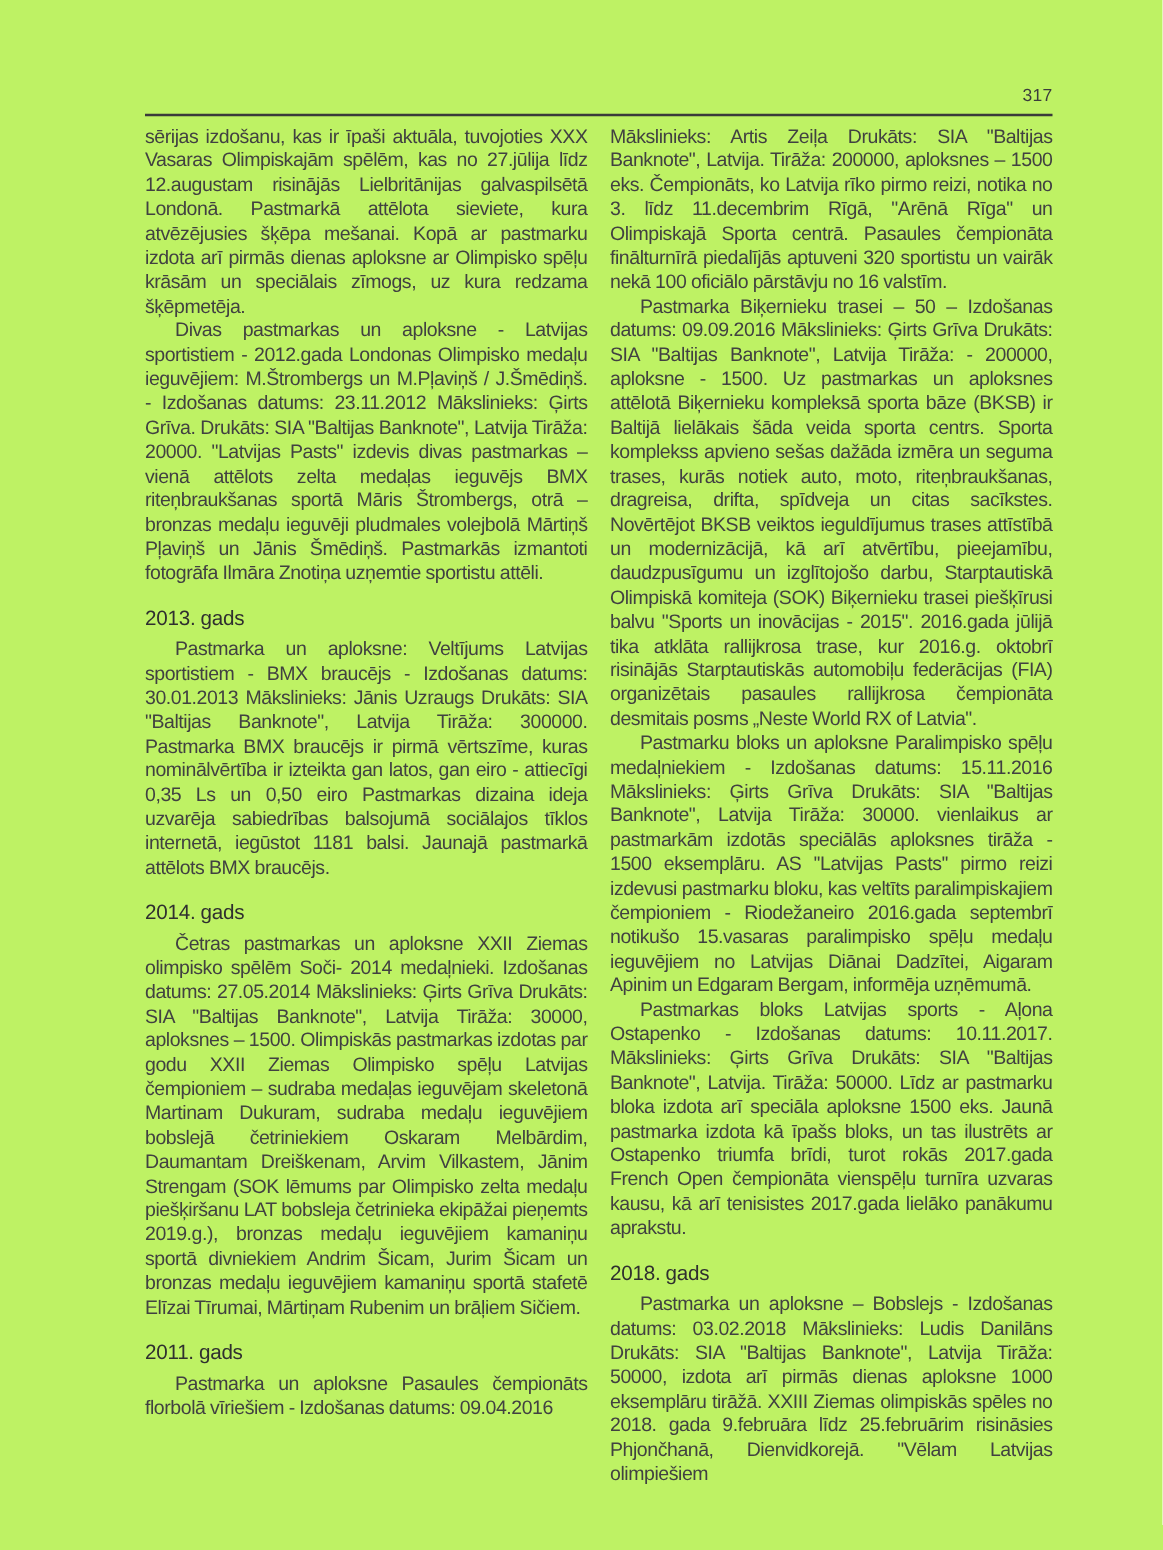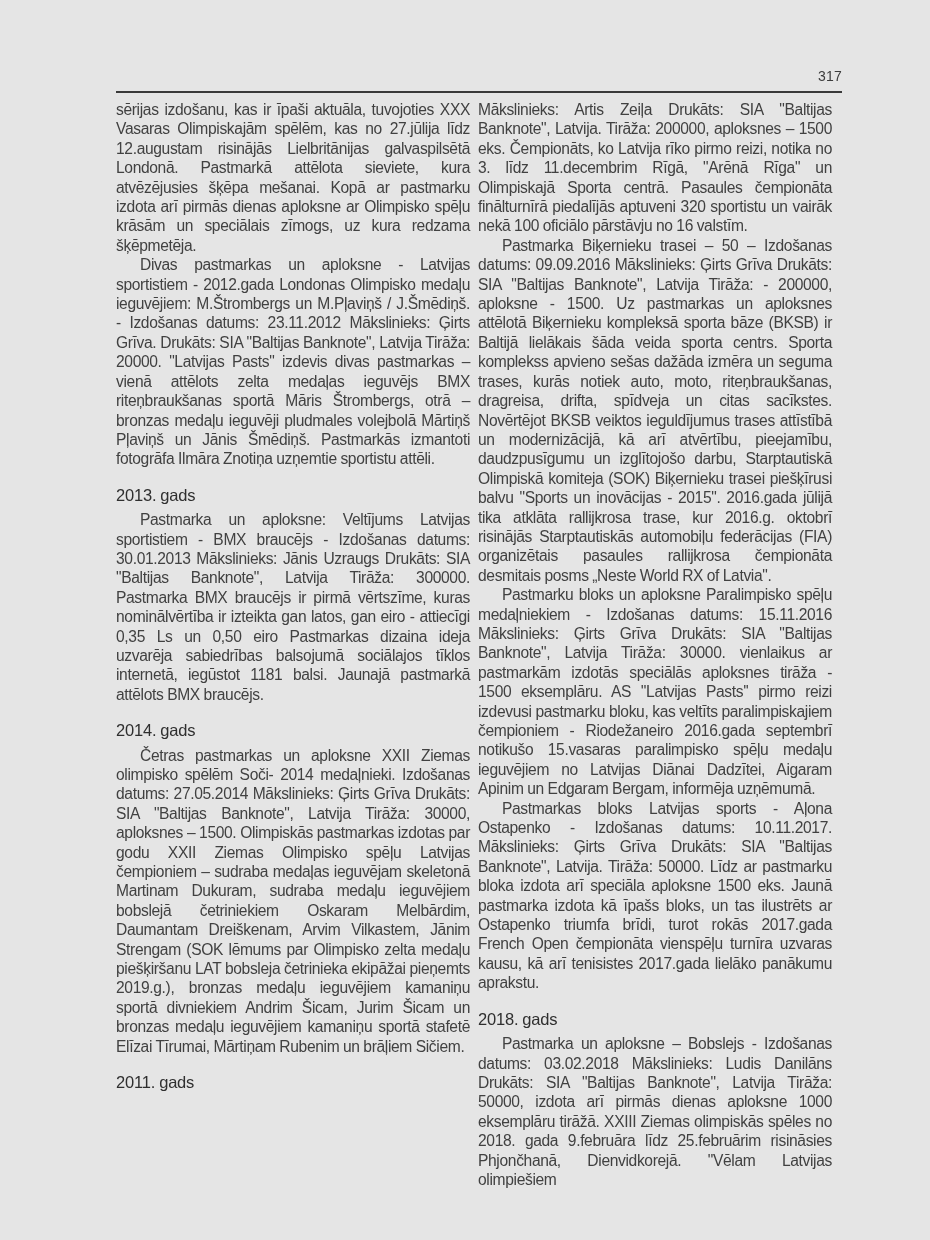--- a/index.html
+++ b/index.html
@@ -10,21 +10,21 @@
   body {
     width: 930px;
     height: 1240px;
     position: relative;
     font-family: "Liberation Sans", "DejaVu Sans", sans-serif;
     -webkit-font-smoothing: antialiased;
   }
   .page {
     position: absolute;
     inset: 0;
-    background: #e5e5e5;
+    background: #bef264;
     overflow: hidden;
     padding-left: 39px;
   }
   .page-number {
     position: absolute;
     top: 68px;
     left: 116px;
     width: 726px;
     text-align: right;
     font-size: 14px;
@@ -38,21 +38,21 @@
     width: 726px;
     height: 2px;
     background: #3a3a3a;
   }
   .columns {
     position: absolute;
     top: 100px;
     left: 116px;
     width: 726px;
     display: flex;
-    gap: 8px;
+    gap: 18px;
   }
   .col {
     width: 354px;
     flex: 0 0 354px;
     color: #414141;
     font-size: 15.6px;
     line-height: 19.4px;
     text-align: justify;
     letter-spacing: -0.35px;
     word-spacing: -0.3px;
@@ -86,20 +86,21 @@
   <div class="columns">
 
     <div class="col">
       <p class="no-indent">sērijas izdošanu, kas ir īpaši aktuāla, tuvojoties XXX Vasaras Olimpiskajām spēlēm, kas no 27.jūlija līdz 12.augustam risinājās Lielbritānijas galvaspilsētā Londonā. Pastmarkā attēlota sieviete, kura atvēzējusies šķēpa mešanai. Kopā ar pastmarku izdota arī pirmās dienas aploksne ar Olimpisko spēļu krāsām un speciālais zīmogs, uz kura redzama šķēpmetēja.</p>
       <p>Divas pastmarkas un aploksne - Latvijas sportistiem - 2012.gada Londonas Olimpisko medaļu ieguvējiem: M.Štrombergs un M.Pļaviņš / J.Šmēdiņš. - Izdošanas datums: 23.11.2012 Mākslinieks: Ģirts Grīva. Drukāts: SIA "Baltijas Banknote", Latvija Tirāža: 20000. "Latvijas Pasts" izdevis divas pastmarkas – vienā attēlots zelta medaļas ieguvējs BMX riteņbraukšanas sportā Māris Štrombergs, otrā – bronzas medaļu ieguvēji pludmales volejbolā Mārtiņš Pļaviņš un Jānis Šmēdiņš. Pastmarkās izmantoti fotogrāfa Ilmāra Znotiņa uzņemtie sportistu attēli.</p>
       <h2>2013. gads</h2>
       <p>Pastmarka un aploksne: Veltījums Latvijas sportistiem - BMX braucējs - Izdošanas datums: 30.01.2013 Mākslinieks: Jānis Uzraugs Drukāts: SIA "Baltijas Banknote", Latvija Tirāža: 300000.  Pastmarka BMX braucējs ir pirmā vērtszīme, kuras nominālvērtība ir izteikta gan latos, gan eiro - attiecīgi 0,35 Ls un 0,50 eiro Pastmarkas dizaina ideja uzvarēja sabiedrības balsojumā sociālajos tīklos internetā, iegūstot 1181 balsi. Jaunajā pastmarkā attēlots BMX braucējs.</p>
       <h2>2014. gads</h2>
       <p>Četras pastmarkas un aploksne XXII Ziemas olimpisko spēlēm Soči- 2014 medaļnieki. Izdošanas datums: 27.05.2014 Mākslinieks: Ģirts Grīva Drukāts: SIA "Baltijas Banknote", Latvija Tirāža: 30000, aploksnes – 1500. Olimpiskās pastmarkas izdotas par godu XXII Ziemas Olimpisko spēļu Latvijas čempioniem – sudraba medaļas ieguvējam skeletonā Martinam Dukuram, sudraba medaļu ieguvējiem bobslejā četriniekiem Oskaram Melbārdim, Daumantam Dreiškenam, Arvim Vilkastem, Jānim Strengam (SOK lēmums par Olimpisko zelta medaļu piešķiršanu LAT bobsleja četrinieka ekipāžai pieņemts 2019.g.), bronzas medaļu ieguvējiem kamaniņu sportā divniekiem Andrim Šicam, Jurim Šicam un bronzas medaļu ieguvējiem kamaniņu sportā stafetē Elīzai Tīrumai, Mārtiņam Rubenim un brāļiem Sičiem.</p>
       <h2>2011. gads</h2>
+      <p>Pastmarka un aploksne Pasaules čempionāts florbolā vīriešiem - Izdošanas datums: 09.04.2016</p>
     </div>
 
     <div class="col">
       <p class="no-indent">Mākslinieks: Artis Zeiļa Drukāts: SIA "Baltijas Banknote", Latvija. Tirāža: 200000, aploksnes – 1500 eks. Čempionāts, ko Latvija rīko pirmo reizi, notika no 3. līdz 11.decembrim Rīgā, "Arēnā Rīga" un Olimpiskajā Sporta centrā. Pasaules čempionāta finālturnīrā piedalījās aptuveni 320 sportistu un vairāk nekā 100 oficiālo pārstāvju no 16 valstīm.</p>
       <p>Pastmarka Biķernieku trasei – 50 – Izdošanas datums: 09.09.2016 Mākslinieks: Ģirts Grīva Drukāts: SIA "Baltijas Banknote", Latvija Tirāža: - 200000, aploksne - 1500. Uz pastmarkas un aploksnes attēlotā Biķernieku kompleksā sporta bāze (BKSB) ir Baltijā lielākais šāda veida sporta centrs. Sporta komplekss apvieno sešas dažāda izmēra un seguma trases, kurās notiek auto, moto, riteņbraukšanas, dragreisa, drifta, spīdveja un citas sacīkstes. Novērtējot BKSB veiktos ieguldījumus trases attīstībā un modernizācijā, kā arī atvērtību, pieejamību, daudzpusīgumu un izglītojošo darbu, Starptautiskā Olimpiskā komiteja (SOK)  Biķernieku trasei piešķīrusi balvu "Sports un inovācijas - 2015". 2016.gada jūlijā tika atklāta rallijkrosa trase, kur 2016.g. oktobrī risinājās Starptautiskās automobiļu federācijas (FIA) organizētais pasaules rallijkrosa čempionāta desmitais posms „Neste World RX of Latvia".</p>
       <p>Pastmarku bloks un aploksne Paralimpisko spēļu medaļniekiem - Izdošanas datums: 15.11.2016 Mākslinieks: Ģirts Grīva Drukāts: SIA "Baltijas Banknote", Latvija Tirāža: 30000. vienlaikus ar pastmarkām izdotās speciālās aploksnes tirāža - 1500 eksemplāru. AS ''Latvijas Pasts'' pirmo reizi izdevusi pastmarku bloku, kas veltīts paralimpiskajiem čempioniem - Riodežaneiro 2016.gada septembrī notikušo 15.vasaras paralimpisko spēļu medaļu ieguvējiem no Latvijas Diānai Dadzītei, Aigaram Apinim un Edgaram Bergam, informēja uzņēmumā.</p>
       <p>Pastmarkas bloks Latvijas sports - Aļona Ostapenko - Izdošanas datums: 10.11.2017. Mākslinieks: Ģirts Grīva Drukāts: SIA "Baltijas Banknote", Latvija. Tirāža: 50000. Līdz ar pastmarku bloka izdota arī speciāla aploksne 1500 eks. Jaunā pastmarka izdota kā īpašs bloks, un tas ilustrēts ar Ostapenko triumfa brīdi, turot rokās 2017.gada French Open čempionāta vienspēļu turnīra uzvaras kausu, kā arī tenisistes 2017.gada lielāko panākumu aprakstu.</p>
       <h2>2018. gads</h2>
       <p>Pastmarka un aploksne – Bobslejs - Izdošanas datums: 03.02.2018 Mākslinieks: Ludis Danilāns Drukāts: SIA "Baltijas Banknote", Latvija Tirāža: 50000, izdota arī pirmās dienas aploksne 1000 eksemplāru tirāžā. XXIII Ziemas olimpiskās spēles no 2018. gada 9.februāra līdz 25.februārim risināsies Phjončhanā, Dienvidkorejā. "Vēlam Latvijas olimpiešiem</p>
     </div>

